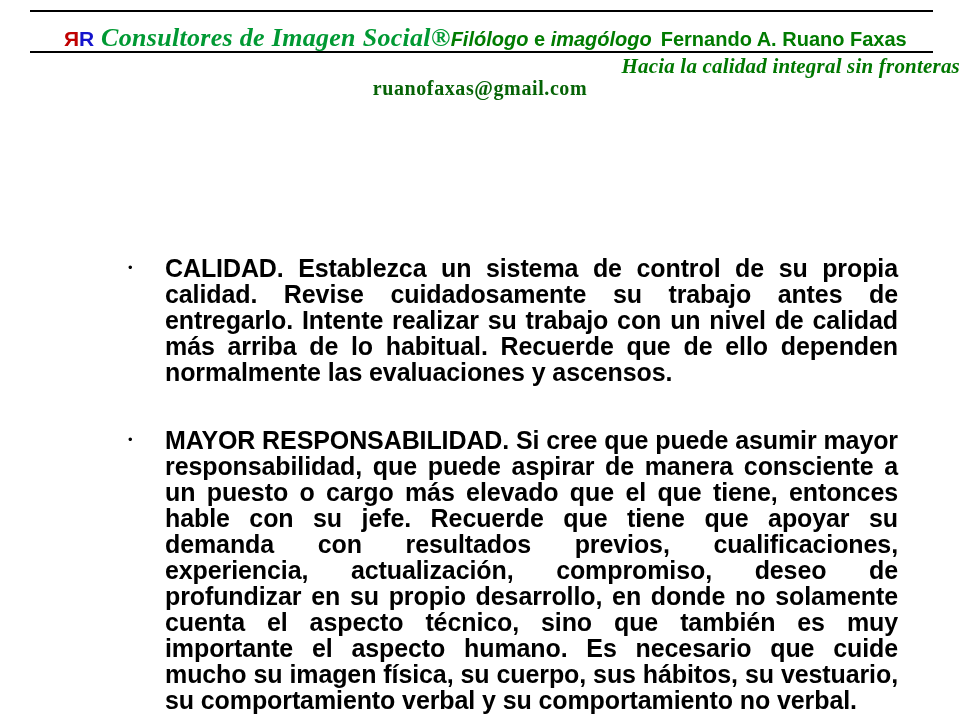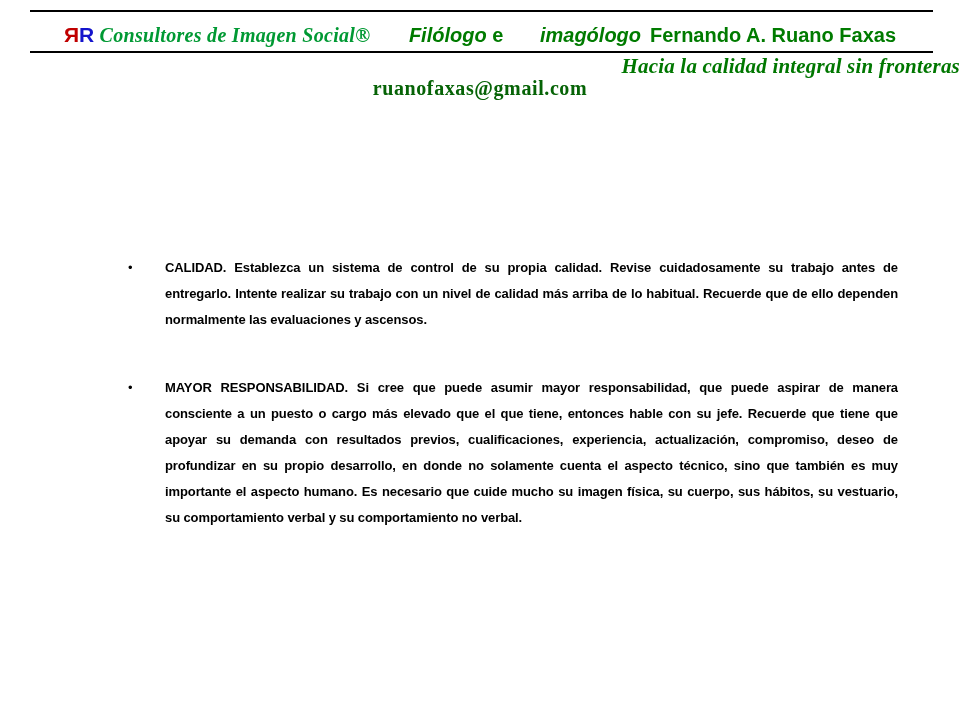--- a/index.html
+++ b/index.html
@@ -34,29 +34,29 @@
     align-items: baseline;
     white-space: nowrap;
   }
   .brand { font-size: 21px; font-weight: bold; }
   .brand .ya { color: #c00000; font-family: "Liberation Sans", sans-serif; }
   .brand .r  { color: #1414cc; font-family: "Liberation Sans", sans-serif; }
   .brand .brand-name {
     color: #009933;
     font-family: "Liberation Serif", serif;
     font-style: italic;
-    font-size: 20px;
+    font-size: 26px;
     letter-spacing: 0.3px;
   }
   .author-line {
     color: #007b00;
     font-size: 20px;
     font-weight: bold;
   }
-  .author-line .it { font-style: italic; margin-left: 31px; }
+  .author-line .it { font-style: italic; }
   .author-line .author { margin-left: 9px; text-align: right; }
 
   
   .tagline {
     position: absolute;
     top: 54px;
     left: 0;
     width: 100%;
     text-align: right;
     color: #007700;
@@ -94,21 +94,21 @@
   .bullet-char {
     font-size: 13px;
     line-height: 26px;
     color: #000000;
   }
   .bullet-text {
     margin: 0;
     color: #000000;
     font-family: "Liberation Sans", sans-serif;
     font-weight: bold;
-    font-size: 13px;
+    font-size: 25px;
     line-height: 26px;
     letter-spacing: -0.1px;
     text-align: justify;
   }
 </style>
 </head>
 <body>
 
 <div class="slide">
 

